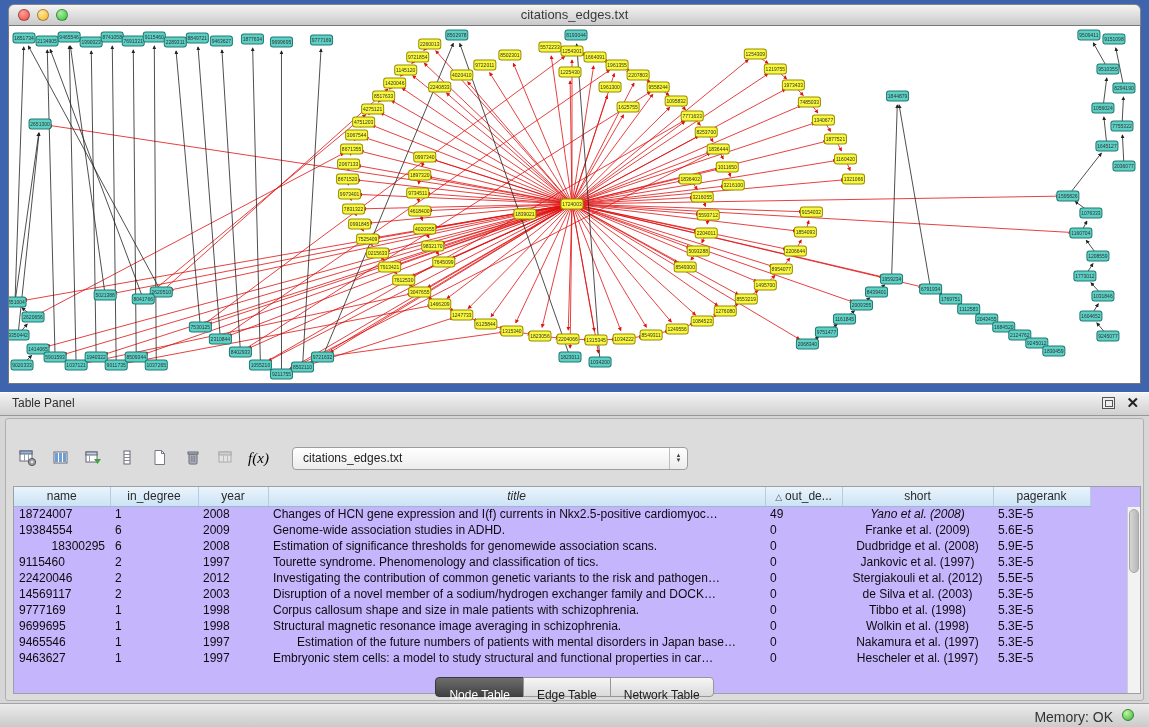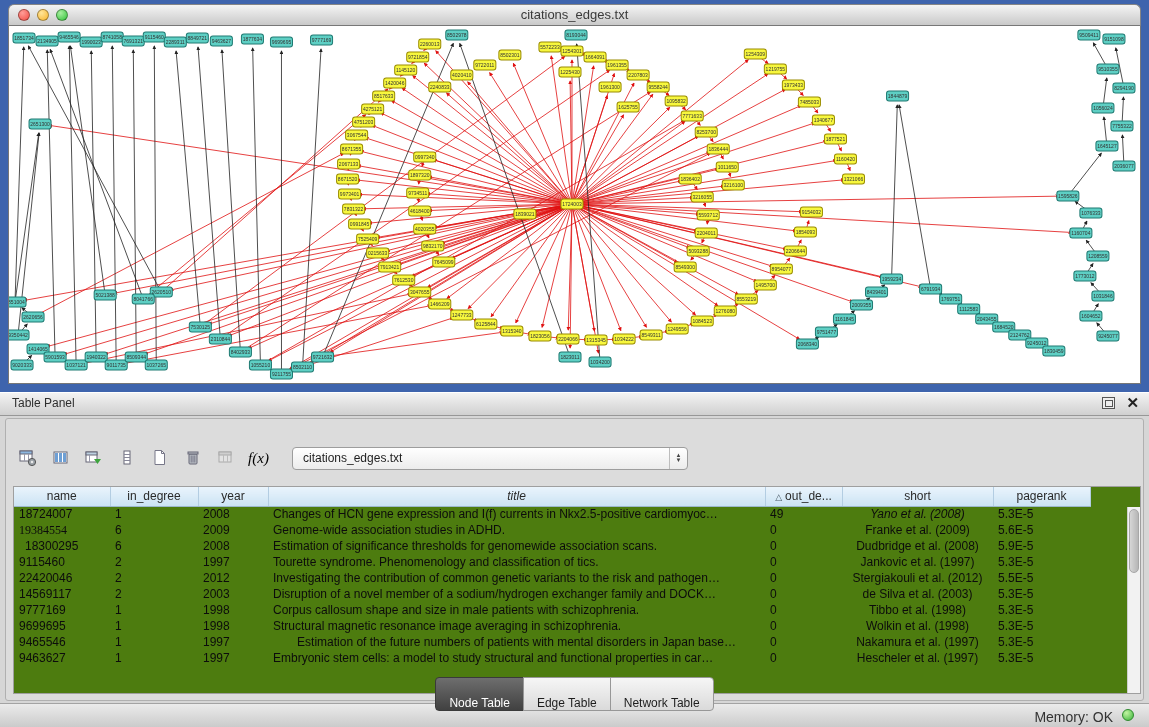--- a/index.html
+++ b/index.html
@@ -54,42 +54,42 @@
     background:linear-gradient(#ffffff,#ececec); border:1px solid #9d9d9d; border-radius:4px;
     display:flex; align-items:center;
   }
   .combo-text { flex:1; padding-left:10px; font-size:12px; color:#1e1e1e; }
   .combo-arrows { width:18px; height:100%; display:flex; flex-direction:column;
     align-items:center; justify-content:center; font-size:6px; line-height:5px; color:#444;
     border-left:1px solid #bdbdbd; }
 
   .datatable {
     position:absolute; left:13px; top:72px; right:8px; height:208px; z-index:2;
-    background:#4d7c0f; border:1px solid #9f9f9f; overflow:hidden;
+    background:#c4b5fd; border:1px solid #9f9f9f; overflow:hidden;
   }
   table.dt { border-collapse:collapse; table-layout:fixed; }
   table.dt th {
     background:linear-gradient(#eaf4fc,#cbe3f4);
     border-right:1px solid #b3cde2; border-bottom:1px solid #9cb8cc;
     font-weight:normal; font-size:12px; color:#2a2a2a; height:19px; padding:0 4px;
     white-space:nowrap; overflow:hidden; text-align:center;
   }
   table.dt td {
     height:16px; padding:0 5px; font-size:12px; color:#0c0c0c;
     white-space:nowrap; overflow:hidden;
   }
   .sort { color:#4a5a66; font-size:9px; margin-right:3px; }
   .vscroll { position:absolute; top:20px; right:0; width:13px; bottom:0;
     background:#f2f2f2; border-left:1px solid #cfcfcf; }
   .vthumb { position:absolute; left:1px; right:1px; top:2px; height:64px;
     background:linear-gradient(90deg,#d6d6d6,#b6b6b6); border:1px solid #a7a7a7; border-radius:6px; }
 
   .tabbar { position:absolute; left:0; right:0; top:263px; display:flex; justify-content:center; z-index:2; }
   .tab {
-    height:20px; line-height:18px; padding:16px 13px; font-size:12px; color:#1d1d1d;
+    height:20px; line-height:18px; padding:8px 13px; font-size:12px; color:#1d1d1d;
     background:linear-gradient(#f6f6f6,#dadada); border:1px solid #979797; margin-left:-1px;
   }
   .tab.first { border-radius:4px 0 0 4px; margin-left:0; }
   .tab.last  { border-radius:0 4px 4px 0; }
   .tab.active { background:linear-gradient(#6e6e6e,#414141); color:#ffffff; border-color:#3a3a3a; }
 
   .statusbar { position:absolute; left:0; top:311px; width:100%; height:24px;
     background:linear-gradient(#ebebeb,#cbcbcb); border-top:1px solid #a3a3a3; }
   .mem-label { position:absolute; right:36px; top:5px; font-size:14px; color:#333; }
   .mem-dot { position:absolute; right:15px; top:5px; width:12px; height:12px; border-radius:50%;
@@ -1052,30 +1052,30 @@
               <tr>
                 <td style="text-align: left;">18724007</td>
                 <td style="text-align: left;">1</td>
                 <td style="text-align: left;">2008</td>
                 <td style="text-align: left;">Changes of HCN gene expression and I(f) currents in Nkx2.5-positive cardiomyoc…</td>
                 <td style="text-align: left;">49</td>
                 <td style="text-align: center; font-style: italic;">Yano et al. (2008)</td>
                 <td style="text-align: left;">5.3E-5</td>
               </tr>
               <tr>
-                <td style="text-align: left; font-family: Liberation Serif, serif;">19384554</td>
+                <td style="text-align: left;">19384554</td>
                 <td style="text-align: left;">6</td>
                 <td style="text-align: left;">2009</td>
                 <td style="text-align: left;">Genome-wide association studies in ADHD.</td>
                 <td style="text-align: left;">0</td>
                 <td style="text-align: center;">Franke et al. (2009)</td>
                 <td style="text-align: left;">5.6E-5</td>
               </tr>
               <tr>
-                <td style="text-align: left; padding-left: 11px;">18300295</td>
+                <td style="text-align: right; padding-left: 11px;">18300295</td>
                 <td style="text-align: left;">6</td>
                 <td style="text-align: left;">2008</td>
                 <td style="text-align: left;">Estimation of significance thresholds for genomewide association scans.</td>
                 <td style="text-align: left;">0</td>
                 <td style="text-align: center;">Dudbridge et al. (2008)</td>
                 <td style="text-align: left;">5.9E-5</td>
               </tr>
               <tr>
                 <td style="text-align: left;">9115460</td>
                 <td style="text-align: left;">2</td>

